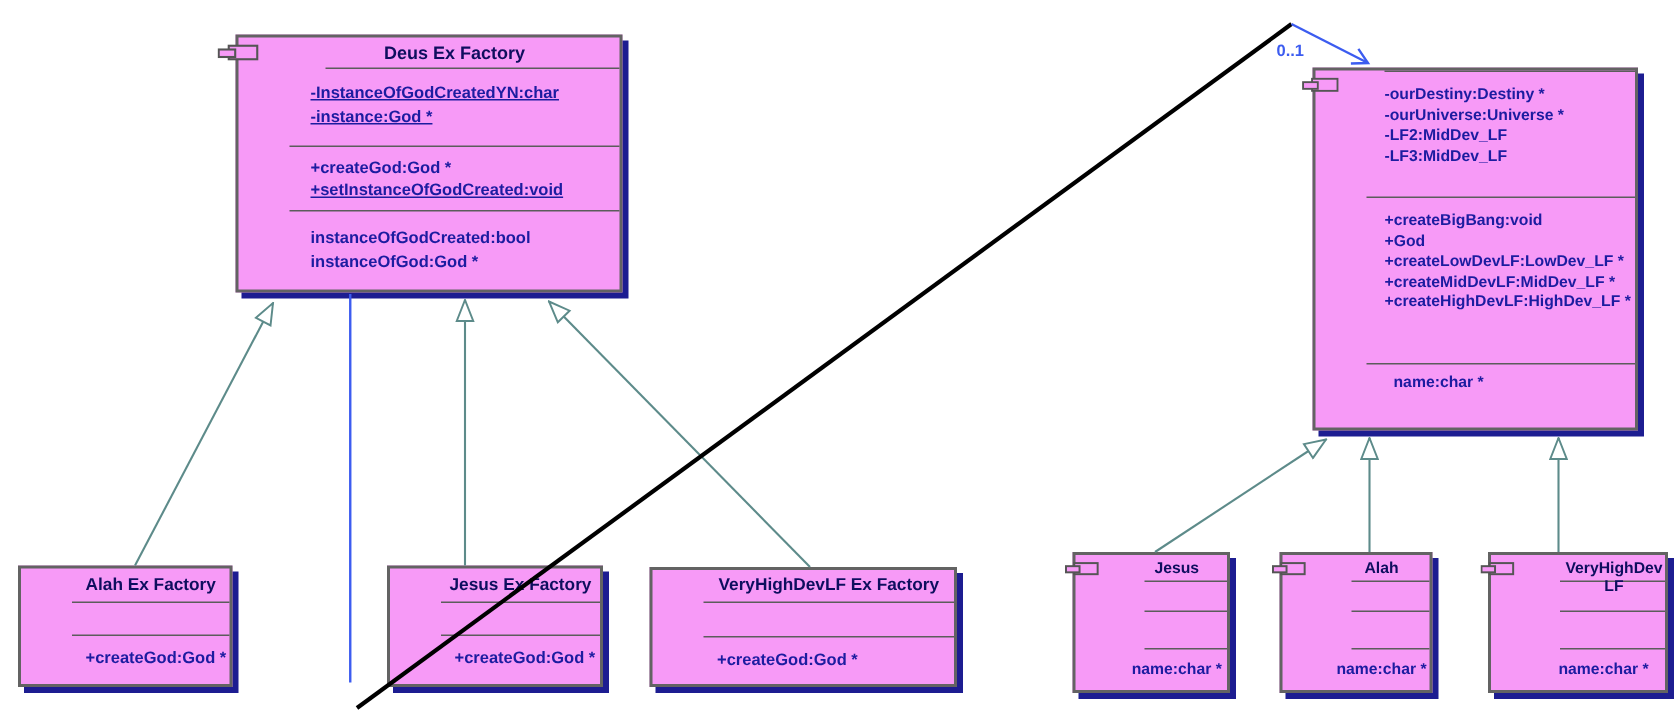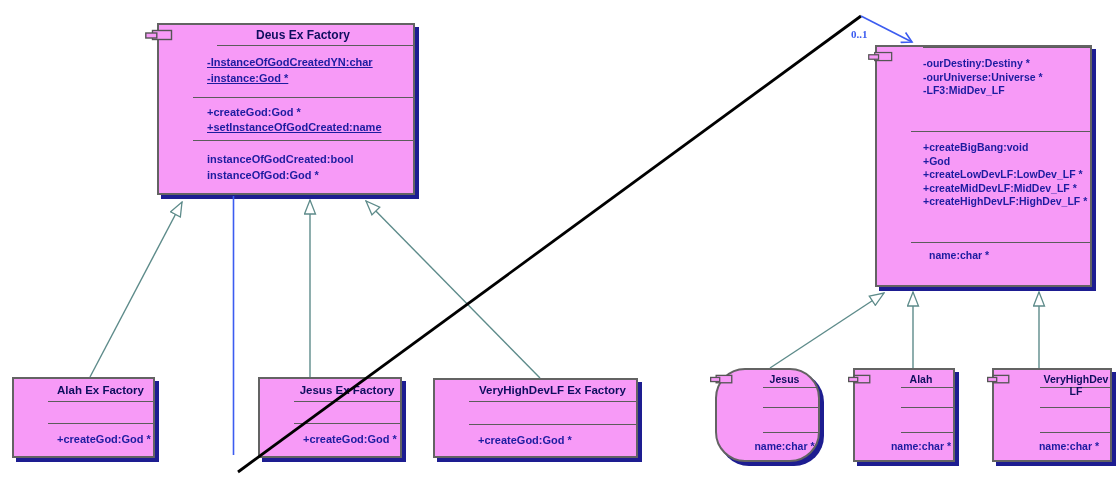--- a/index.html
+++ b/index.html
@@ -48,21 +48,20 @@
   #connectors{
     position:absolute;left:0;top:0;width:1120px;height:480px;
     z-index:5;pointer-events:none;
   }
   .mult-label{
     position:absolute;
     color:#3c5cf0;
     font-weight:bold;
     font-size:11px;
     z-index:6;
-    font-family:Liberation Serif, serif;
   }
 </style>
 </head>
 <body>
 
 <div id="canvas">
 
   <div class="uml-class" style="left:157px;top:23px;width:258px;height:172px;">
     <span class="class-icon" style="left:-14px;top:4px;">
       <svg width="28" height="13" viewBox="0 0 28 13">
@@ -72,40 +71,41 @@
     </span>
     <div class="titlebar" style="height:20px;font-size:12px;padding-top:3px;">Deus Ex Factory</div>
     <div class="sep inset-lg"></div>
     <div class="compartment" style="height:51px;padding:8px 0 0 14px;font-size:11px;line-height:16px;">
       <div class="member u">-InstanceOfGodCreatedYN:char</div>
       <div class="member u">-instance:God *</div>
     </div>
     <div class="sep"></div>
     <div class="compartment" style="height:42px;padding:7px 0 0 14px;font-size:11px;line-height:15px;">
       <div class="member">+createGod:God *</div>
-      <div class="member u">+setInstanceOfGodCreated:name</div>
+      <div class="member u">+setInstanceOfGodCreated:void</div>
     </div>
     <div class="sep"></div>
     <div class="compartment grow" style="padding:10px 0 0 14px;font-size:11px;line-height:16px;">
       <div class="member">instanceOfGodCreated:bool</div>
       <div class="member">instanceOfGod:God *</div>
     </div>
   </div>
 
   <div class="uml-class" style="left:875px;top:45px;width:217px;height:242px;">
     <span class="class-icon" style="left:-9px;top:4px;">
       <svg width="25" height="12" viewBox="0 0 28 13">
         <rect x="7.5" y="1.5" width="19" height="9" fill="#f79af7" stroke="#555" stroke-width="1.4"></rect>
         <rect x="0.8" y="4" width="11" height="5" fill="#f79af7" stroke="#555" stroke-width="1.4"></rect>
       </svg>
     </span>
     <div class="sep inset"></div>
     <div class="compartment" style="height:83px;padding:9px 0 0 12px;font-size:10.5px;line-height:13.6px;">
       <div class="member">-ourDestiny:Destiny *</div>
       <div class="member">-ourUniverse:Universe *</div>
+      <div class="member">-LF2:MidDev_LF</div>
       <div class="member">-LF3:MidDev_LF</div>
     </div>
     <div class="sep"></div>
     <div class="compartment" style="height:110px;padding:9px 0 0 12px;font-size:10.5px;line-height:13.6px;">
       <div class="member">+createBigBang:void</div>
       <div class="member">+God</div>
       <div class="member">+createLowDevLF:LowDev_LF *</div>
       <div class="member">+createMidDevLF:MidDev_LF *</div>
       <div class="member">+createHighDevLF:HighDev_LF *</div>
     </div>
@@ -138,21 +138,21 @@
   <div class="uml-class" style="left:433px;top:378px;width:205px;height:80px;">
     <div class="titlebar" style="height:21px;font-size:11.5px;padding-top:4px;">VeryHighDevLF Ex Factory</div>
     <div class="sep"></div>
     <div class="compartment" style="height:22px;"></div>
     <div class="sep"></div>
     <div class="compartment grow" style="padding:9px 0 0 9px;font-size:11px;">
       <div class="member">+createGod:God *</div>
     </div>
   </div>
 
-  <div class="uml-class" style="left:715px;top:368px;width:105px;height:94px;border-radius:30px;">
+  <div class="uml-class" style="left:715px;top:368px;width:105px;height:94px;">
     <span class="class-icon" style="left:-7px;top:4px;">
       <svg width="23" height="11" viewBox="0 0 28 13">
         <rect x="7.5" y="1.5" width="19" height="9" fill="#f79af7" stroke="#555" stroke-width="1.6"></rect>
         <rect x="0.8" y="4" width="11" height="5" fill="#f79af7" stroke="#555" stroke-width="1.6"></rect>
       </svg>
     </span>
     <div class="titlebar" style="height:17px;font-size:10.5px;padding-top:3px;">Jesus</div>
     <div class="sep inset"></div>
     <div class="compartment" style="height:19px;"></div>
     <div class="sep inset"></div>

